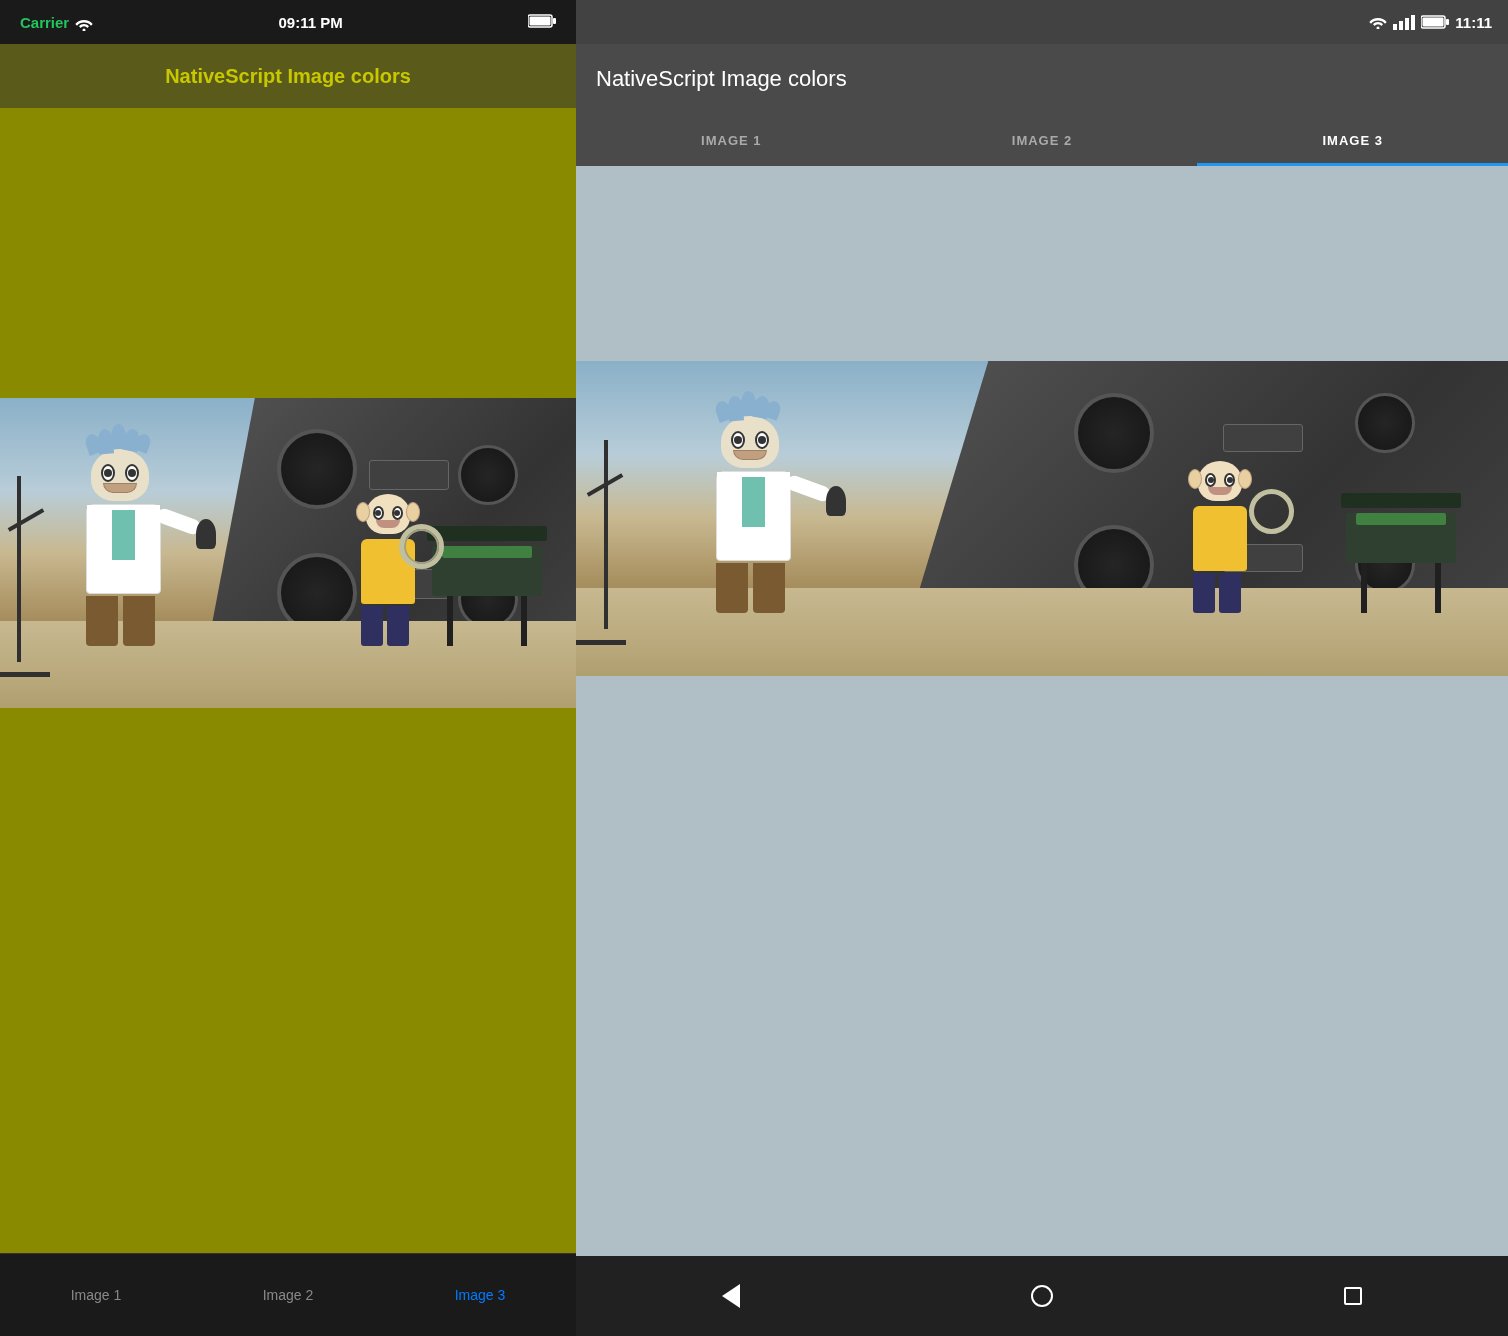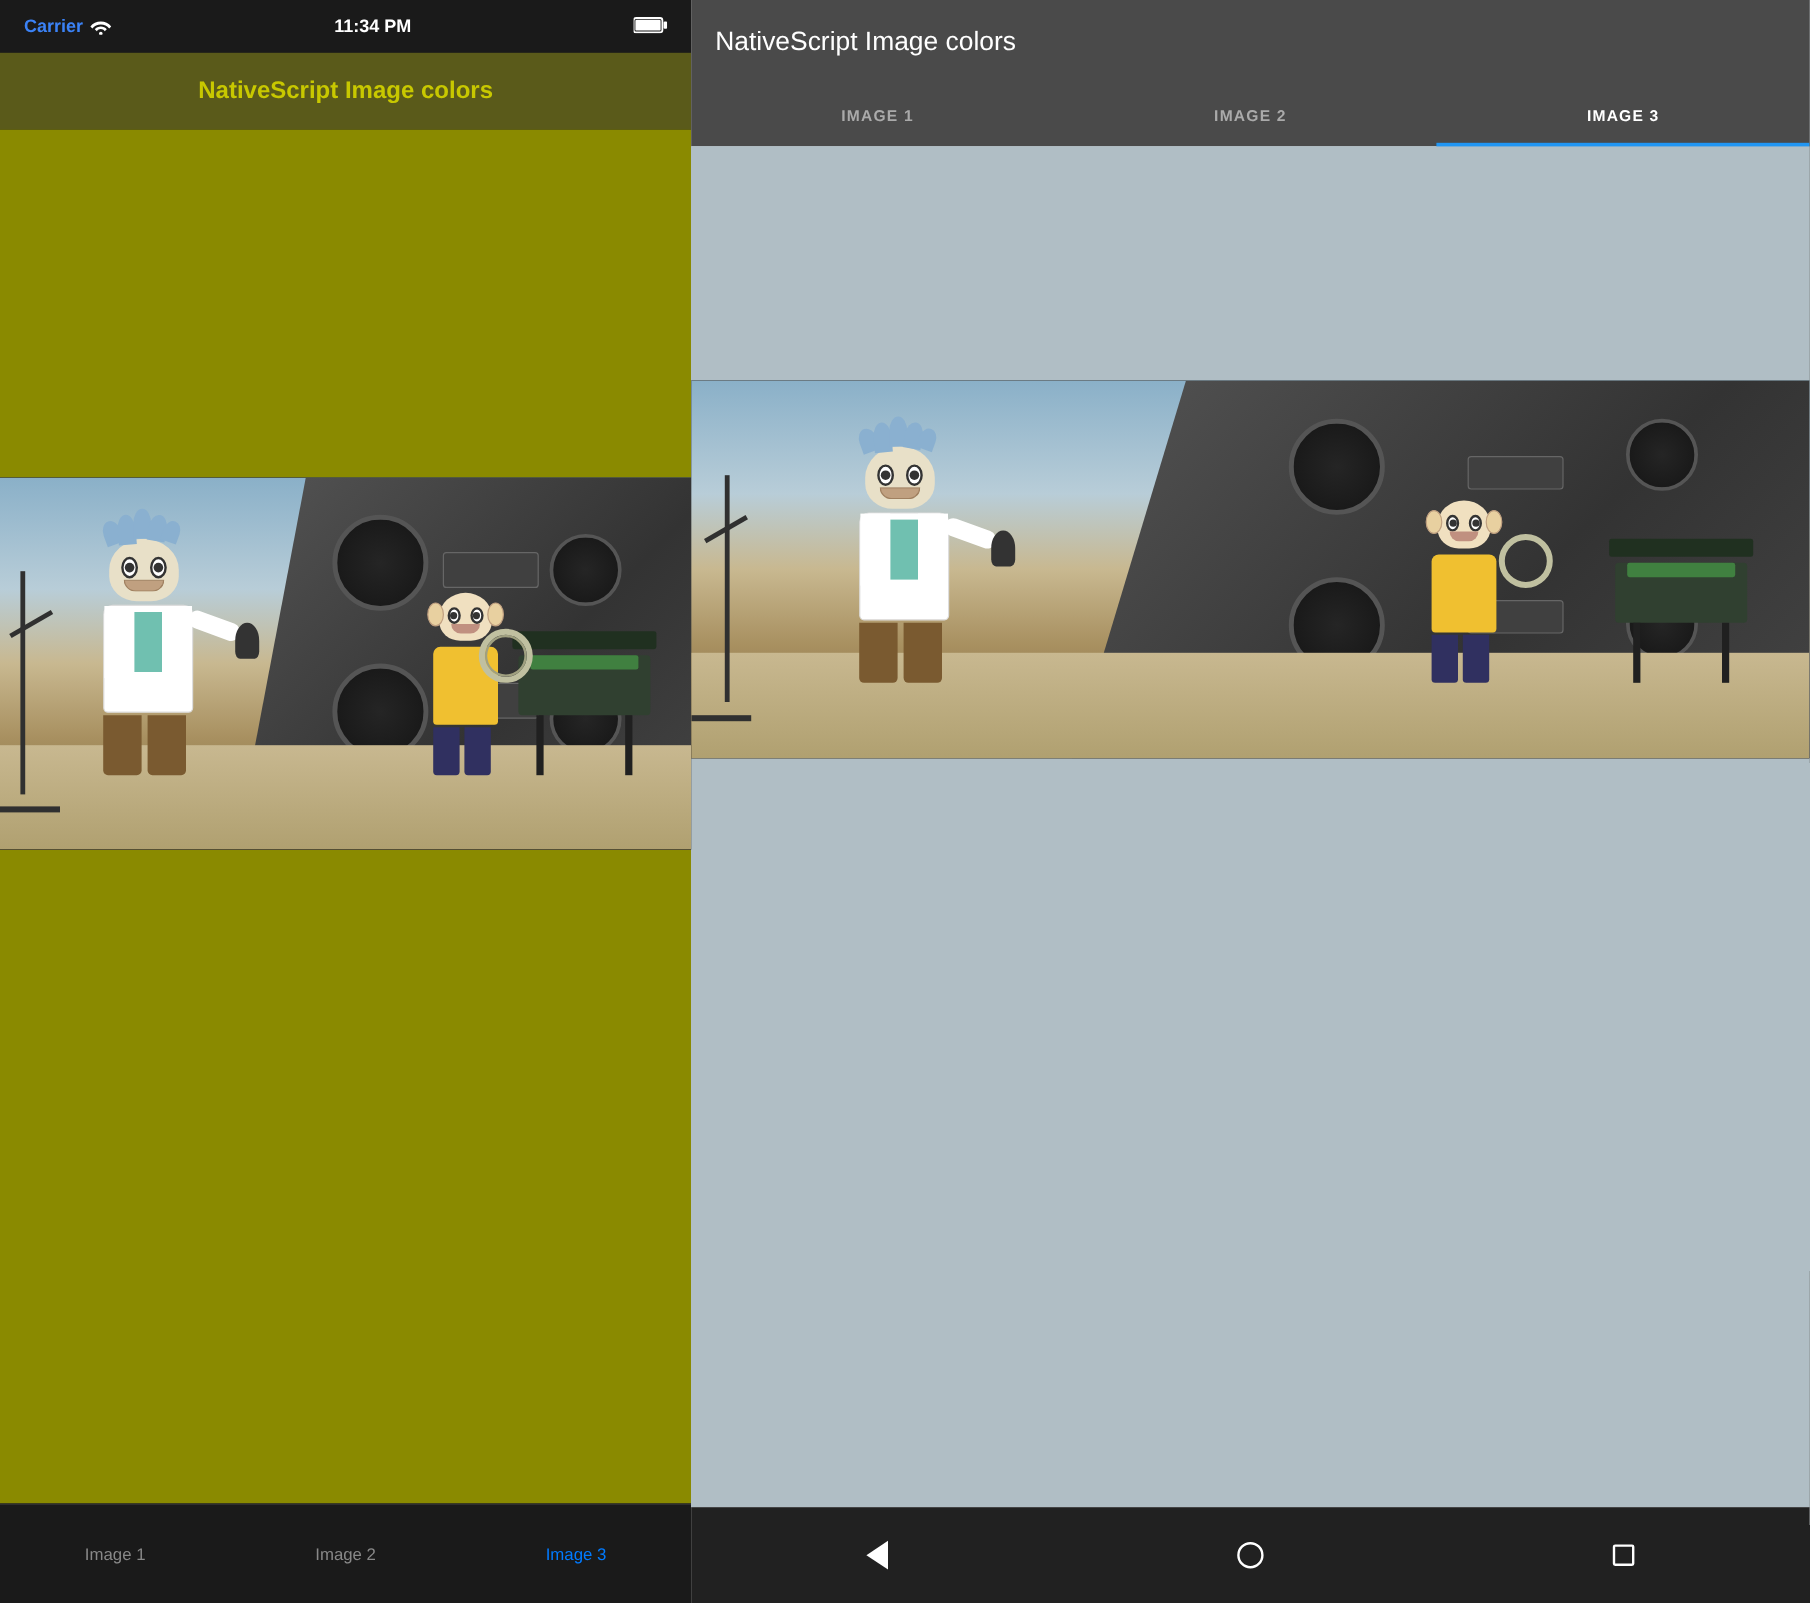--- a/index.html
+++ b/index.html
@@ -25,23 +25,23 @@
       height: 44px;
       background: #1a1a1a;
       display: flex;
       align-items: center;
       justify-content: space-between;
       padding: 0 20px;
     }
 
     .ios-status-left {
       display: flex;
-      align-items: center;
+      align-items: flex-end;
       gap: 6px;
-      color: #3b82f6;
+      color: #22c55e;
       font-size: 15px;
       font-weight: 600;
     }
 
     .ios-status-center {
       color: white;
       font-size: 15px;
       font-weight: 600;
     }
 
@@ -301,21 +301,21 @@
 
   <div class="ios-status-bar">
     <div class="ios-status-left">
       <span>Carrier</span>
       <svg width="18" height="14" viewBox="0 0 18 14">
         <path d="M9 3C5.5 3 2.4 4.5 0.3 7L2 8.7C3.7 6.7 6.2 5.5 9 5.5s5.3 1.2 7 3.2L17.7 7C15.6 4.5 12.5 3 9 3z" fill="white"></path>
         <path d="M9 7C7 7 5.2 7.9 4 9.3L5.7 11C6.5 9.9 7.7 9.2 9 9.2s2.5.7 3.3 1.8L14 9.3C12.8 7.9 11 7 9 7z" fill="white"></path>
         <circle cx="9" cy="13" r="1.5" fill="white"></circle>
       </svg>
     </div>
-    <div class="ios-status-center">11:34 PM</div>
+    <div class="ios-status-center">09:11 PM</div>
     <div class="ios-status-right">
       <svg width="28" height="14" viewBox="0 0 28 14">
         <rect x="0" y="1" width="24" height="12" rx="2" ry="2" stroke="white" stroke-width="1.5" fill="none"></rect>
         <rect x="25" y="4" width="3" height="6" rx="1" fill="white"></rect>
         <rect x="1.5" y="2.5" width="21" height="9" rx="1" fill="white"></rect>
       </svg>
     </div>
   </div>
 
   <div class="ios-header">
@@ -432,20 +432,44 @@
       <span>Image 2</span>
     </div>
     <div class="ios-tab-item active">
       <span>Image 3</span>
     </div>
   </div>
 </div>
 
 <div class="android-side">
 
+  <div class="android-status-bar">
+    <div class="android-status-icons">
+
+      <svg width="18" height="14" viewBox="0 0 18 14">
+        <path d="M9 3C5.5 3 2.4 4.5 0.3 7L2 8.7C3.7 6.7 6.2 5.5 9 5.5s5.3 1.2 7 3.2L17.7 7C15.6 4.5 12.5 3 9 3z" fill="white"></path>
+        <path d="M9 7C7 7 5.2 7.9 4 9.3L5.7 11C6.5 9.9 7.7 9.2 9 9.2s2.5.7 3.3 1.8L14 9.3C12.8 7.9 11 7 9 7z" fill="white"></path>
+        <circle cx="9" cy="13" r="1.5" fill="white"></circle>
+      </svg>
+
+      <div class="signal-bars">
+        <span></span>
+          <span></span>
+          <span></span>
+          <span></span>
+      </div>
+
+      <svg width="28" height="14" viewBox="0 0 28 14">
+        <rect x="0" y="1" width="24" height="12" rx="2" ry="2" stroke="white" stroke-width="1.5" fill="none"></rect>
+        <rect x="25" y="4" width="3" height="6" rx="1" fill="white"></rect>
+        <rect x="1.5" y="2.5" width="21" height="9" rx="1" fill="white"></rect>
+      </svg>
+      <span style="font-size:15px;font-weight:600;color:white;">11:11</span>
+    </div>
+  </div>
 
   <div class="android-header">
     <span class="android-header-title">NativeScript Image colors</span>
   </div>
 
   <div class="android-tab-bar">
     <div class="android-tab-item">
       <span>IMAGE 1</span>
     </div>
     <div class="android-tab-item">

